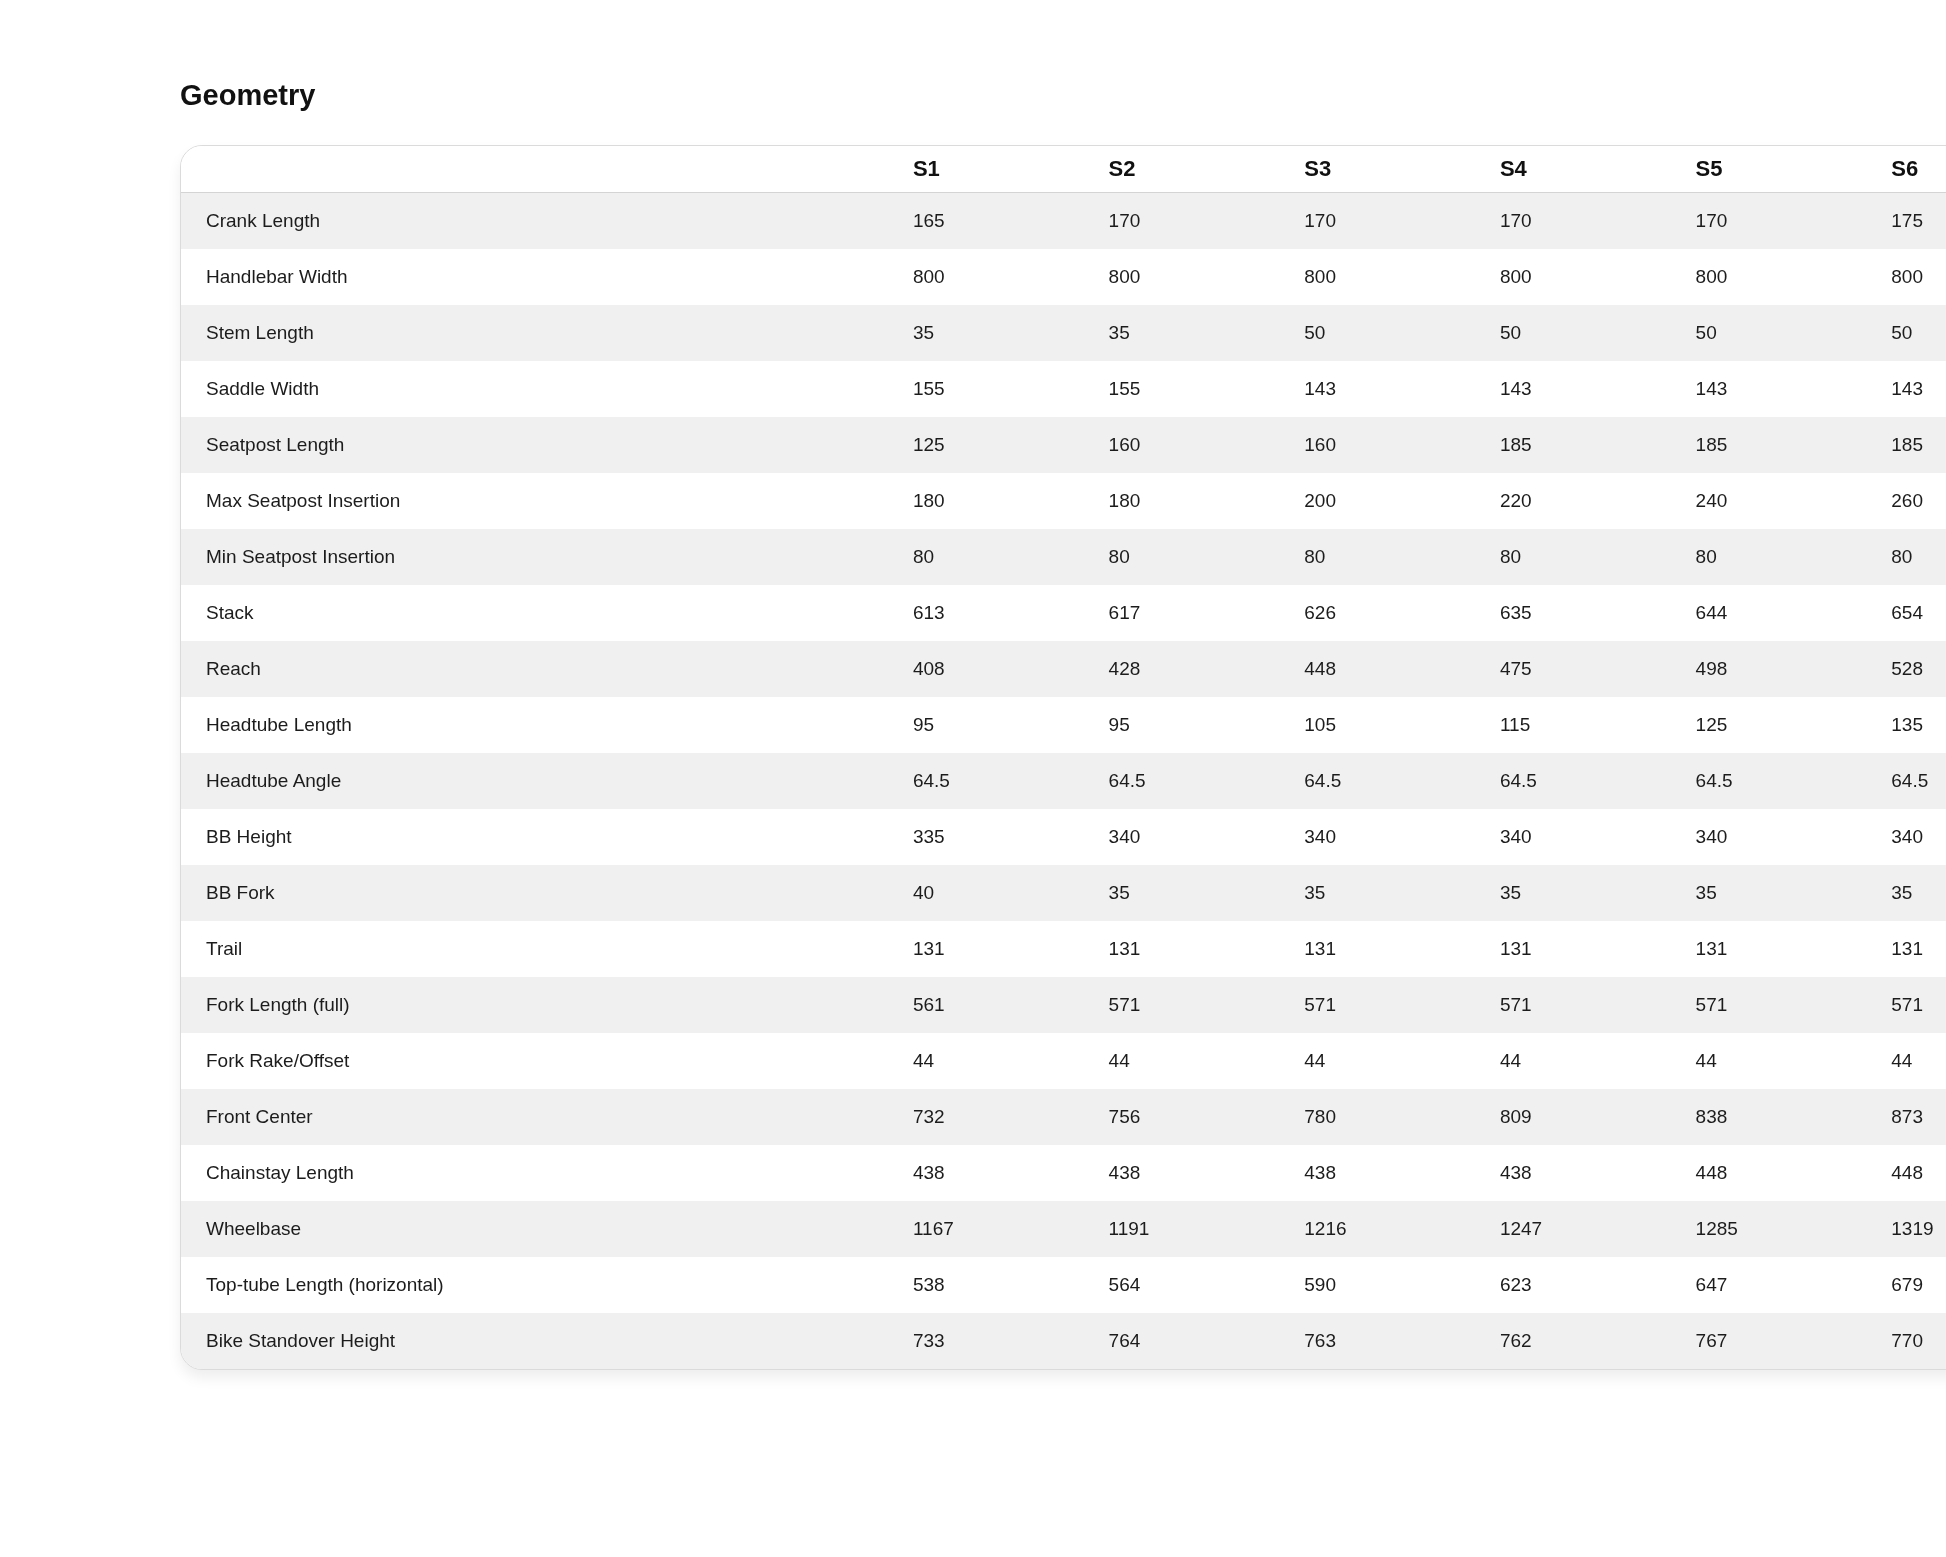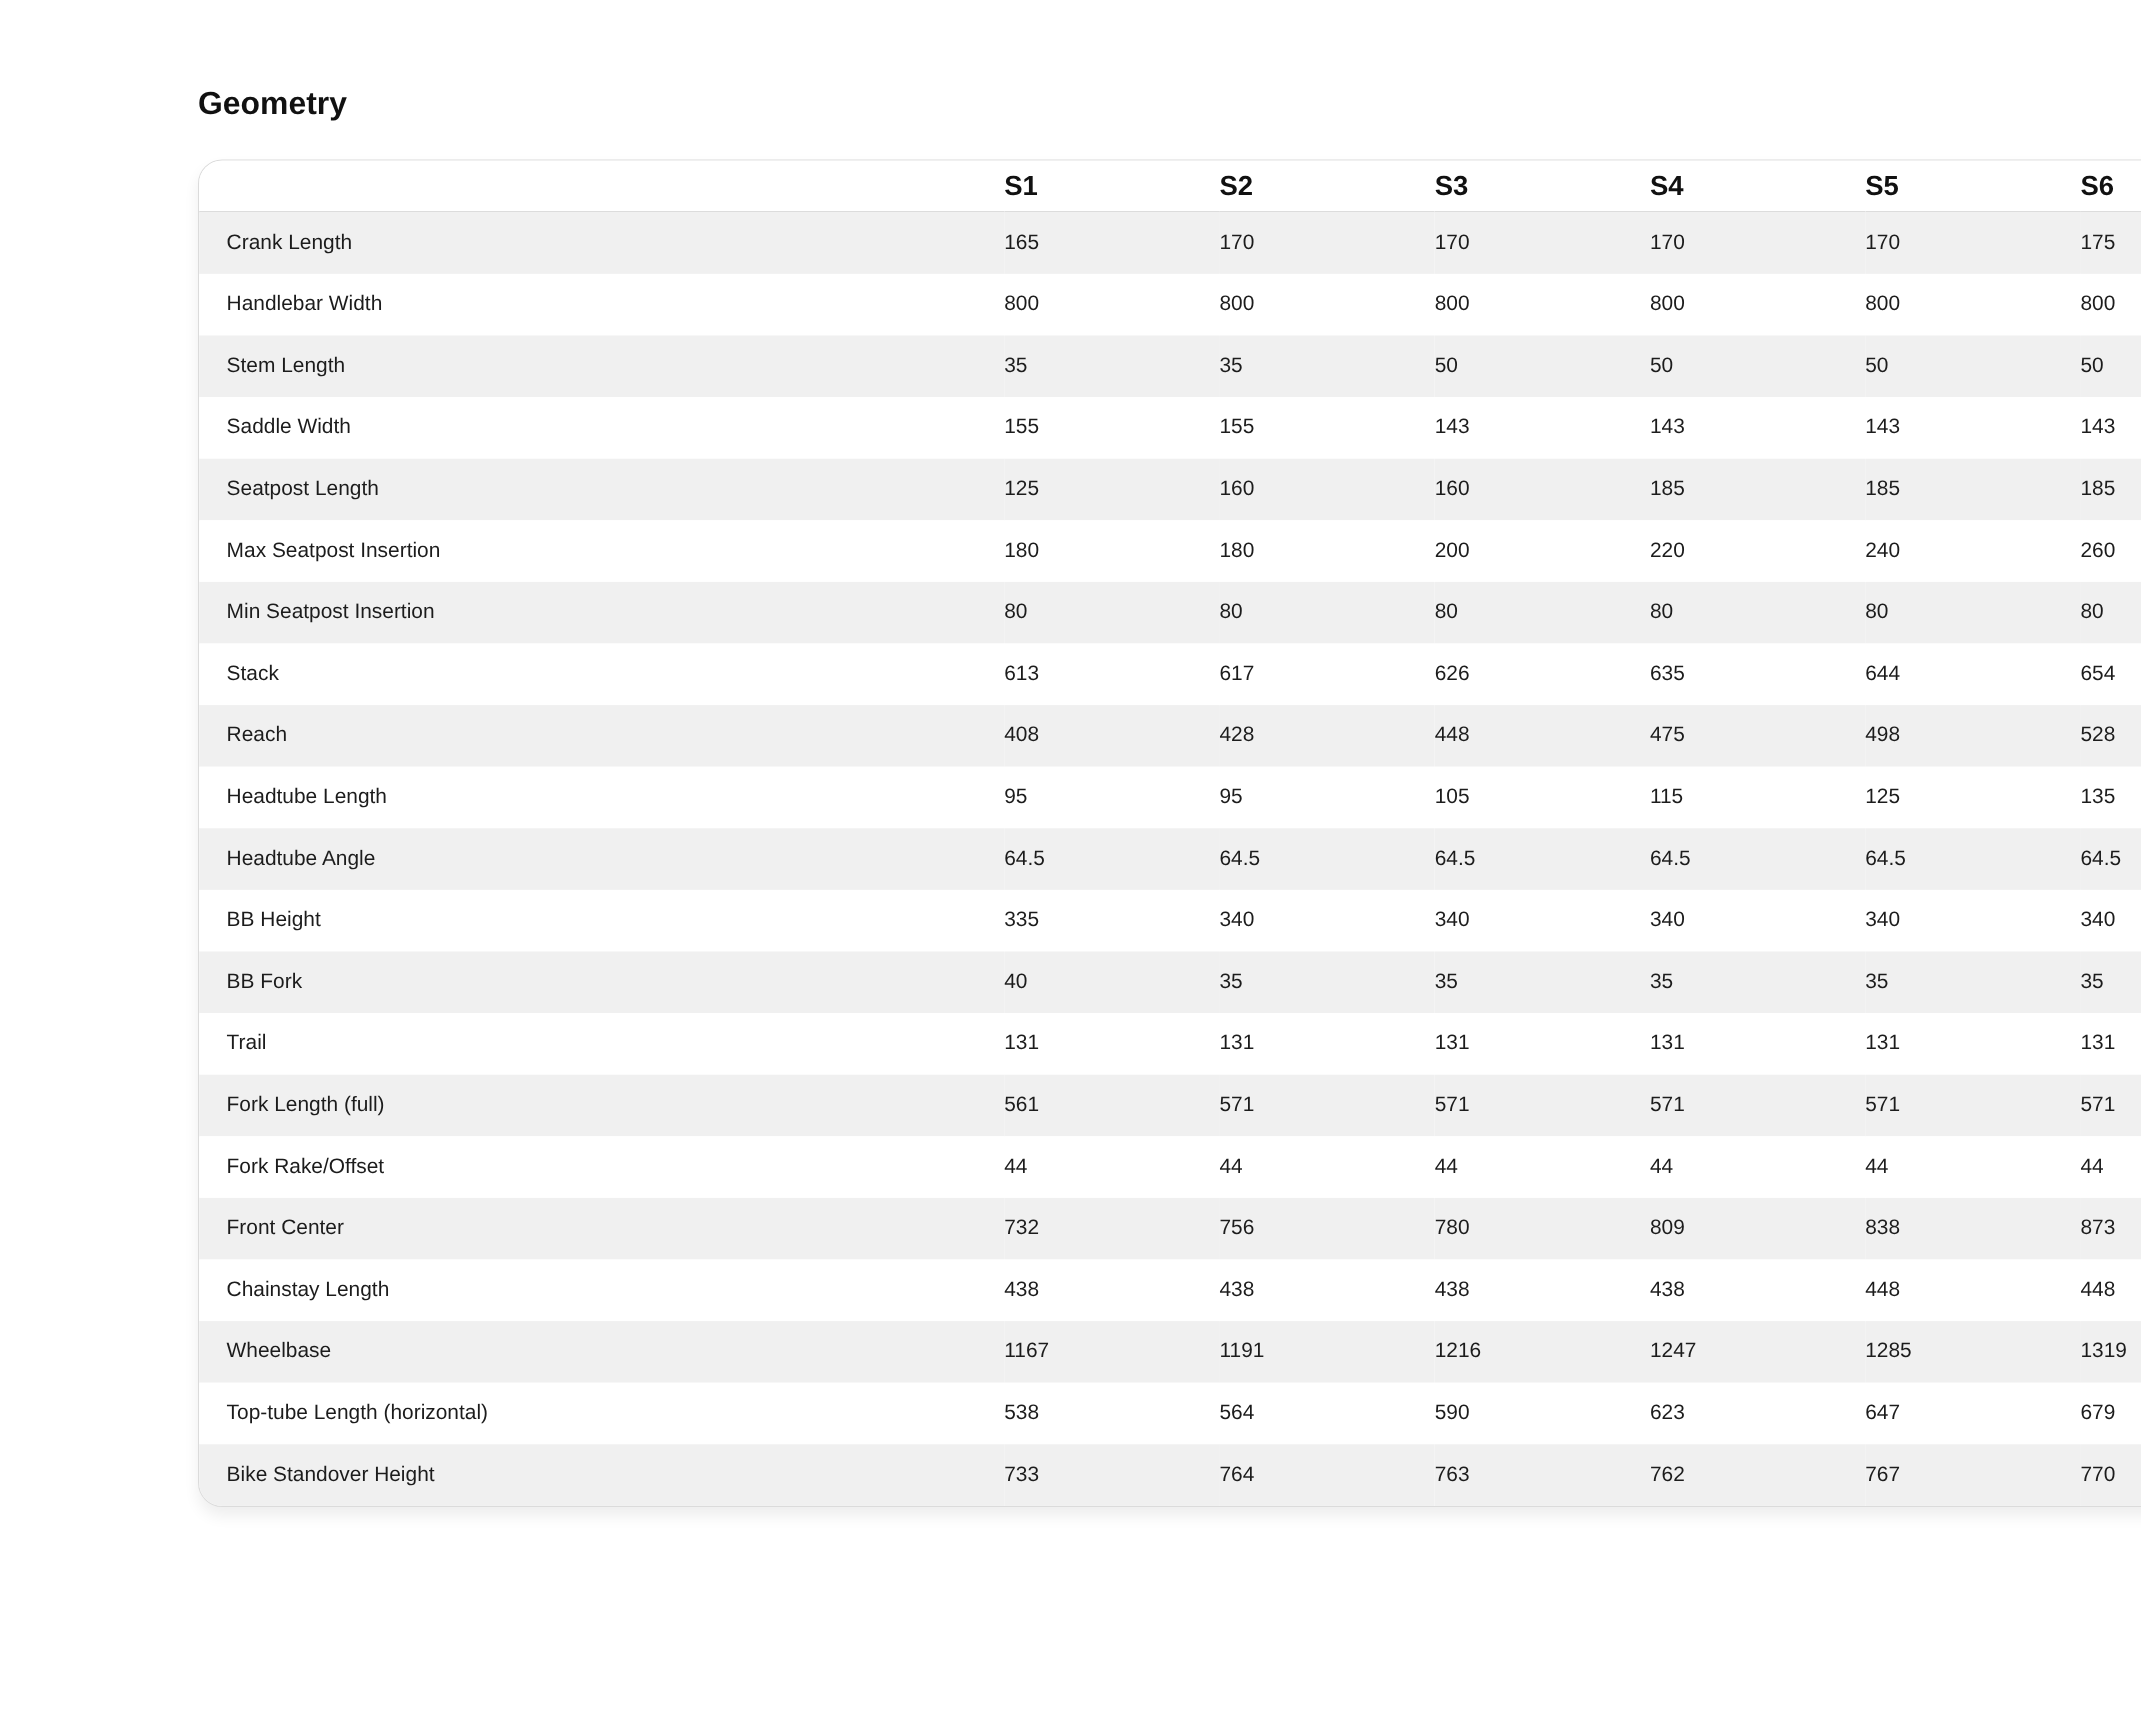--- a/index.html
+++ b/index.html
@@ -41,21 +41,21 @@
     border-spacing: 0;
     table-layout: fixed;
   }
   col.c-label { width: 38.4%; }
   col.c-val   { width: 10.2666%; }
   thead th {
     height: 46px;
     padding: 0;
     text-align: left;
     vertical-align: middle;
-    font-size: 25px;
+    font-size: 22px;
     font-weight: 700;
     color: #111111;
     border-bottom: 1px solid #d4d4d4;
     background: #ffffff;
   }
   thead th.h-label { padding-left: 25px; }
   tbody td {
     height: 56px;
     padding: 0;
     vertical-align: middle;

